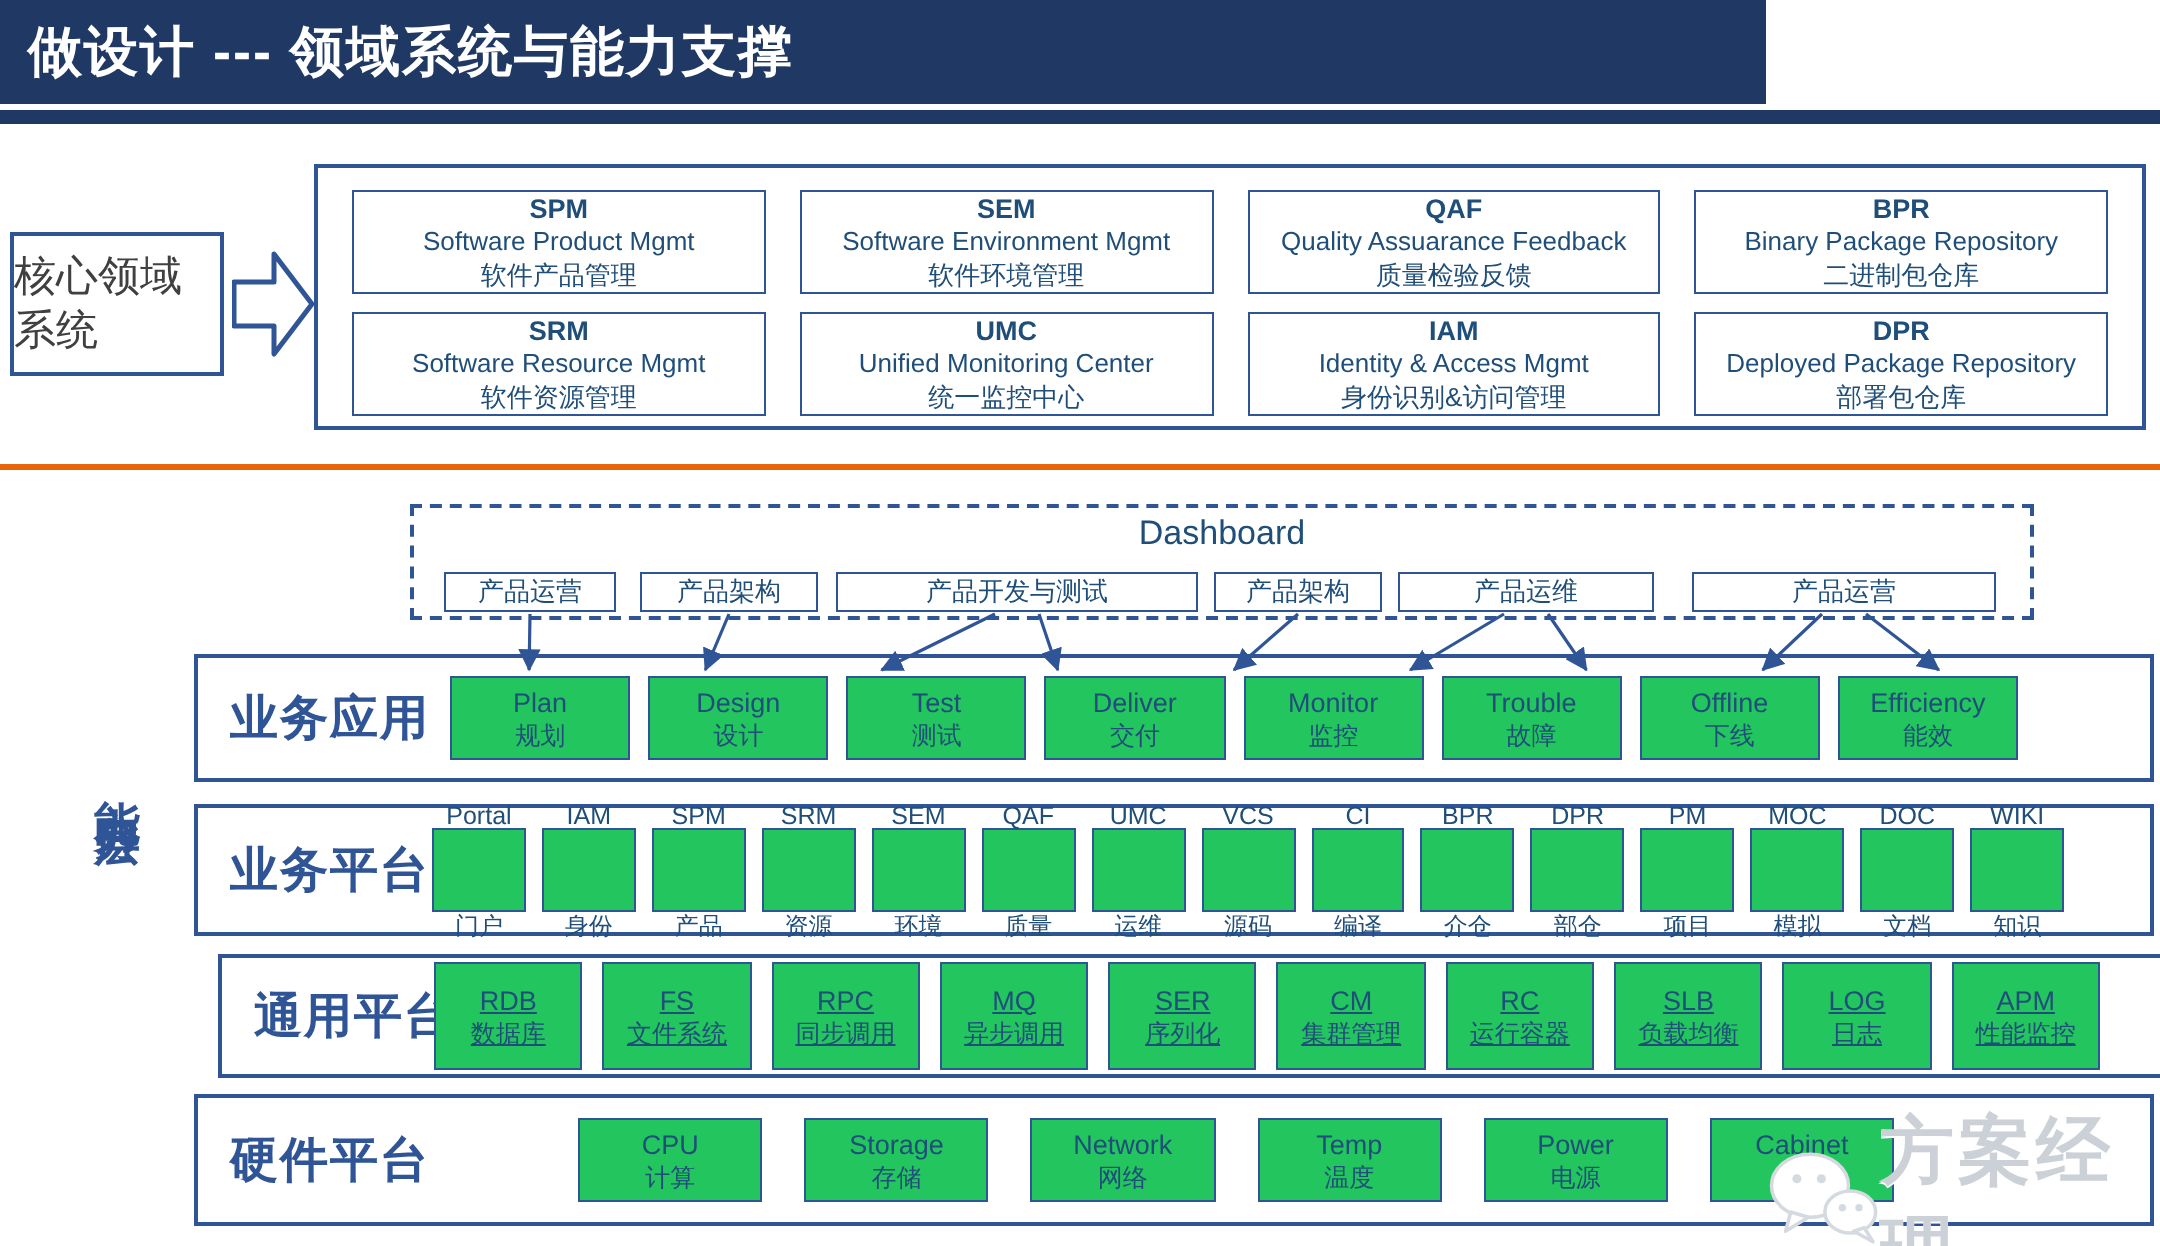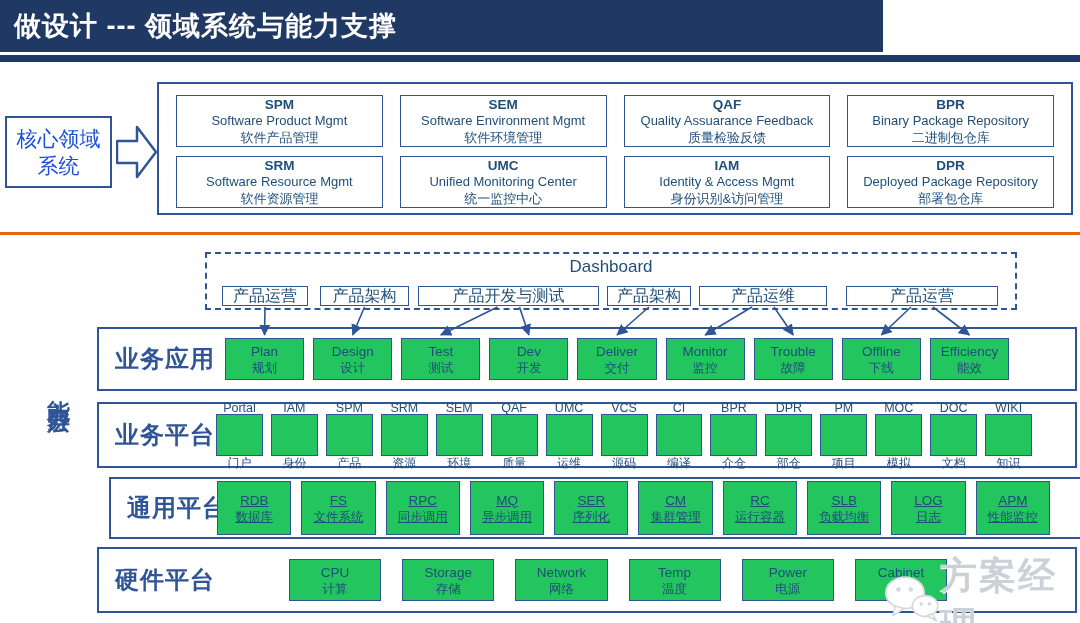--- a/index.html
+++ b/index.html
@@ -9,22 +9,22 @@
   }
   
   .header{position:absolute;left:0;top:0;width:883px;height:52px;background:#1F3864;}
   .header-title{color:#ffffff;font-size:27px;font-weight:bold;line-height:52px;padding-left:14px;letter-spacing:1px;}
   .header-line{position:absolute;left:0;top:52px;width:1080px;height:3px;background:#ffffff;}
   .header-strip{position:absolute;left:0;top:55px;width:1080px;height:7px;background:#1F3864;}
 
   
   .core-box{
     position:absolute;left:5px;top:116px;width:103px;height:68px;border:2.5px solid #2F5597;
-    display:flex;flex-direction:column;justify-content:center;align-items:center;
-    color:#1d4ed8;font-size:21px;line-height:27px;
+    display:flex;flex-direction:column;justify-content:center;
+    color:#404040;font-size:21px;line-height:27px;
   }
   .block-arrow{position:absolute;left:116px;top:124px;}
   .domain-outer{
     position:absolute;left:157px;top:82px;width:916px;height:133px;border:2px solid #2F5597;
     box-sizing:border-box;
   }
   .domain-grid{
     display:grid;grid-template-columns:repeat(4,1fr);gap:9px 17px;
     padding:11px 17px;height:calc(100% - 22px);box-sizing:content-box;
   }
@@ -44,21 +44,21 @@
     position:absolute;left:44px;top:381px;color:#2F5597;font-size:23px;font-weight:600;
     writing-mode:vertical-rl;text-orientation:upright;letter-spacing:4px;
   }
   .dashboard{
     position:absolute;left:205px;top:252px;width:812px;height:58px;
     border:2px dashed #2F5597;box-sizing:border-box;
   }
   .dashboard-title{color:#1F4E79;font-size:17px;text-align:center;margin-top:3px;}
   .dash-tab{
     position:absolute;top:32px;height:20px;border:1.5px solid #2F5597;background:#fff;
-    color:#1F4E79;font-size:16px;display:flex;align-items:center;justify-content:center;
+    color:#1F4E79;font-size:13px;display:flex;align-items:center;justify-content:center;
     box-sizing:border-box;
   }
   .layer-row{
     position:absolute;left:97px;width:980px;border:2px solid #2F5597;box-sizing:border-box;
     display:flex;align-items:center;padding-left:32px;
   }
   .row-label{color:#2F5597;font-size:24px;font-weight:600;letter-spacing:1px;position:absolute;left:16px;}
   .row-boxes{display:flex;align-items:center;position:absolute;}
   .item-box{
     border:1.5px solid #2F5597;background:#22c55e;color:#1F4E79;text-align:center;
@@ -183,24 +183,20 @@
         <div class="item-en">Plan</div>
         <div class="item-zh">规划</div>
       </div>
       <div class="item-box">
         <div class="item-en">Design</div>
         <div class="item-zh">设计</div>
       </div>
       <div class="item-box">
         <div class="item-en">Test</div>
         <div class="item-zh">测试</div>
-      </div>
-      <div class="item-box">
-        <div class="item-en">Dev</div>
-        <div class="item-zh">开发</div>
       </div>
       <div class="item-box">
         <div class="item-en">Deliver</div>
         <div class="item-zh">交付</div>
       </div>
       <div class="item-box">
         <div class="item-en">Monitor</div>
         <div class="item-zh">监控</div>
       </div>
       <div class="item-box">

